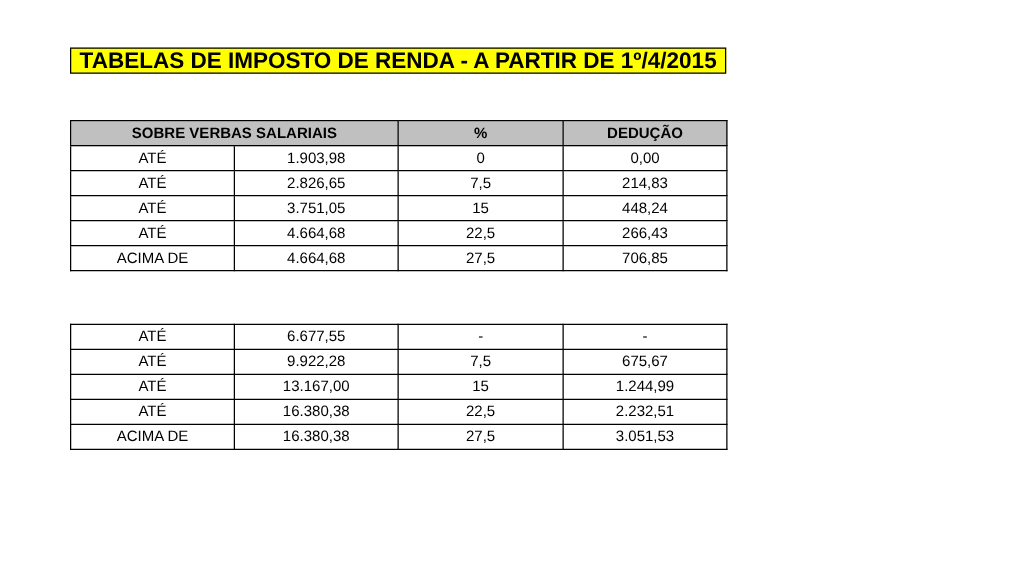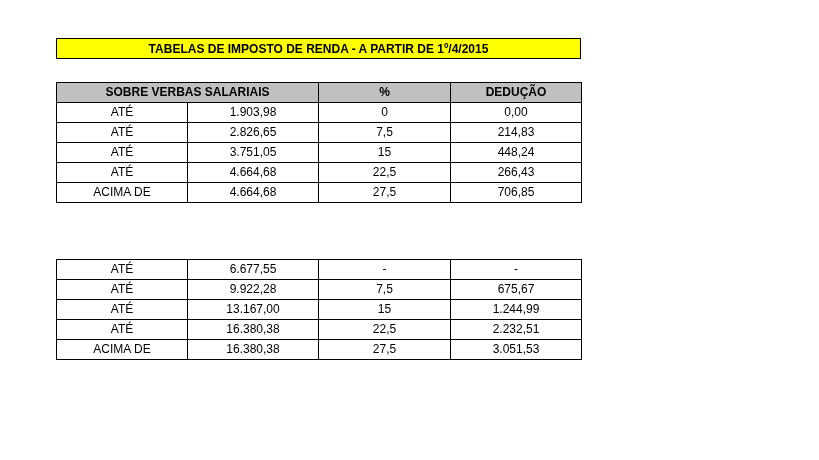--- a/index.html
+++ b/index.html
@@ -1,26 +1,26 @@
 <!DOCTYPE html>
 <html><head>
 <meta charset="utf-8">
 <style>
   html, body { margin:0; padding:0; }
   body { width:819px; height:460px; background:#ffffff; position:relative; overflow:hidden;
          font-family:"Liberation Sans", "DejaVu Sans", sans-serif; font-size:12px; color:#000; }
   .title-box { position:absolute; left:56px; top:38px; width:523px; height:19px;
                background:#FFFF00; border:1px solid #000; display:flex; align-items:center;
-               justify-content:center; font-weight:bold; font-size:12px; }
+               justify-content:center; font-weight:bold; font-size:18px; }
   table.tbl { position:absolute; left:56px; border-collapse:collapse; table-layout:fixed; width:525px; }
   table.tbl td, table.tbl th { border:1px solid #000; height:19px; padding:0; text-align:center;
                               vertical-align:middle; font-size:12px; line-height:19px; white-space:nowrap; }
   table.tbl th { background:#C0C0C0; font-weight:bold; }
   col.c1 { width:131px; } col.c2 { width:131px; } col.c3 { width:132px; } col.c4 { width:131px; }
-  #tbl-salary { top:82px; }
+  #tbl-salary { top:96px; }
   #tbl-plr { top:259px; }
   td.dep { font-weight:normal; }
 </style>
 </head>
 <body>
 
 <div class="title-box">TABELAS DE IMPOSTO DE RENDA  -  A PARTIR DE 1º/4/2015</div>
 
 <table class="tbl" id="tbl-salary">
   <colgroup>

